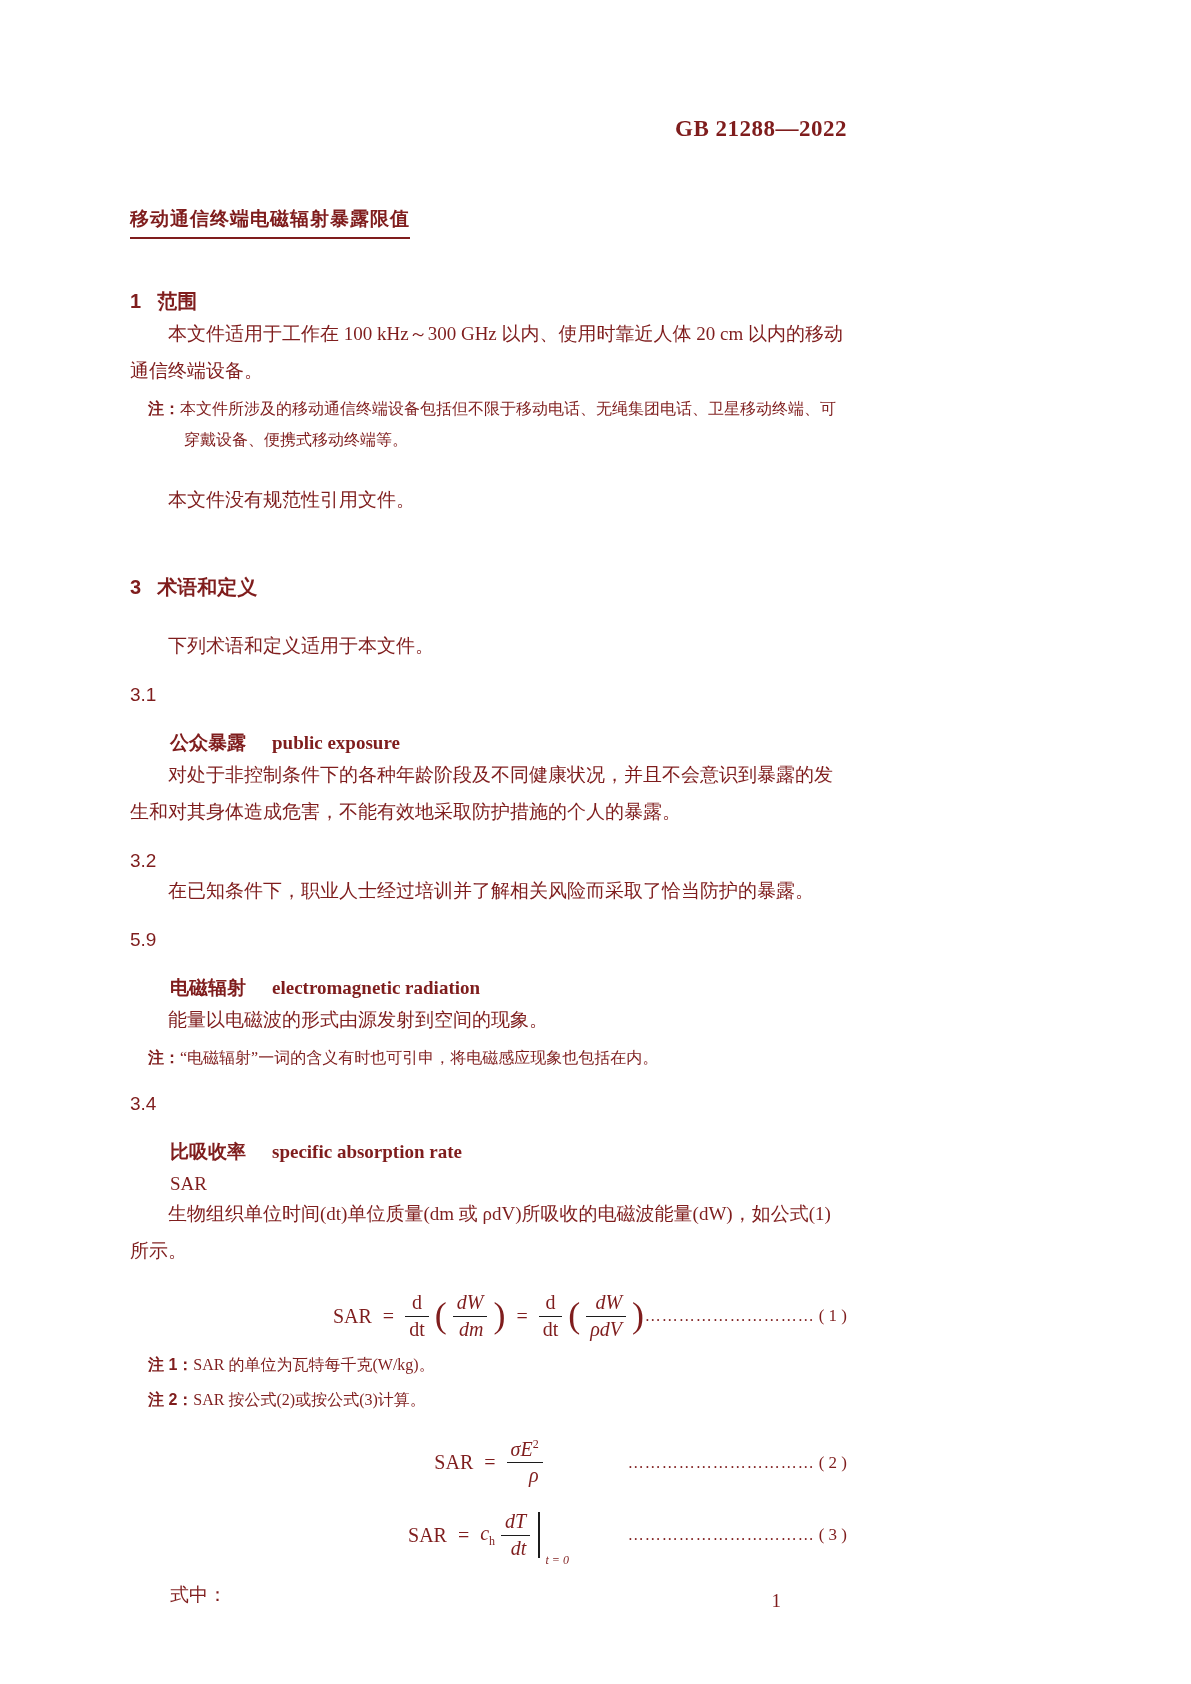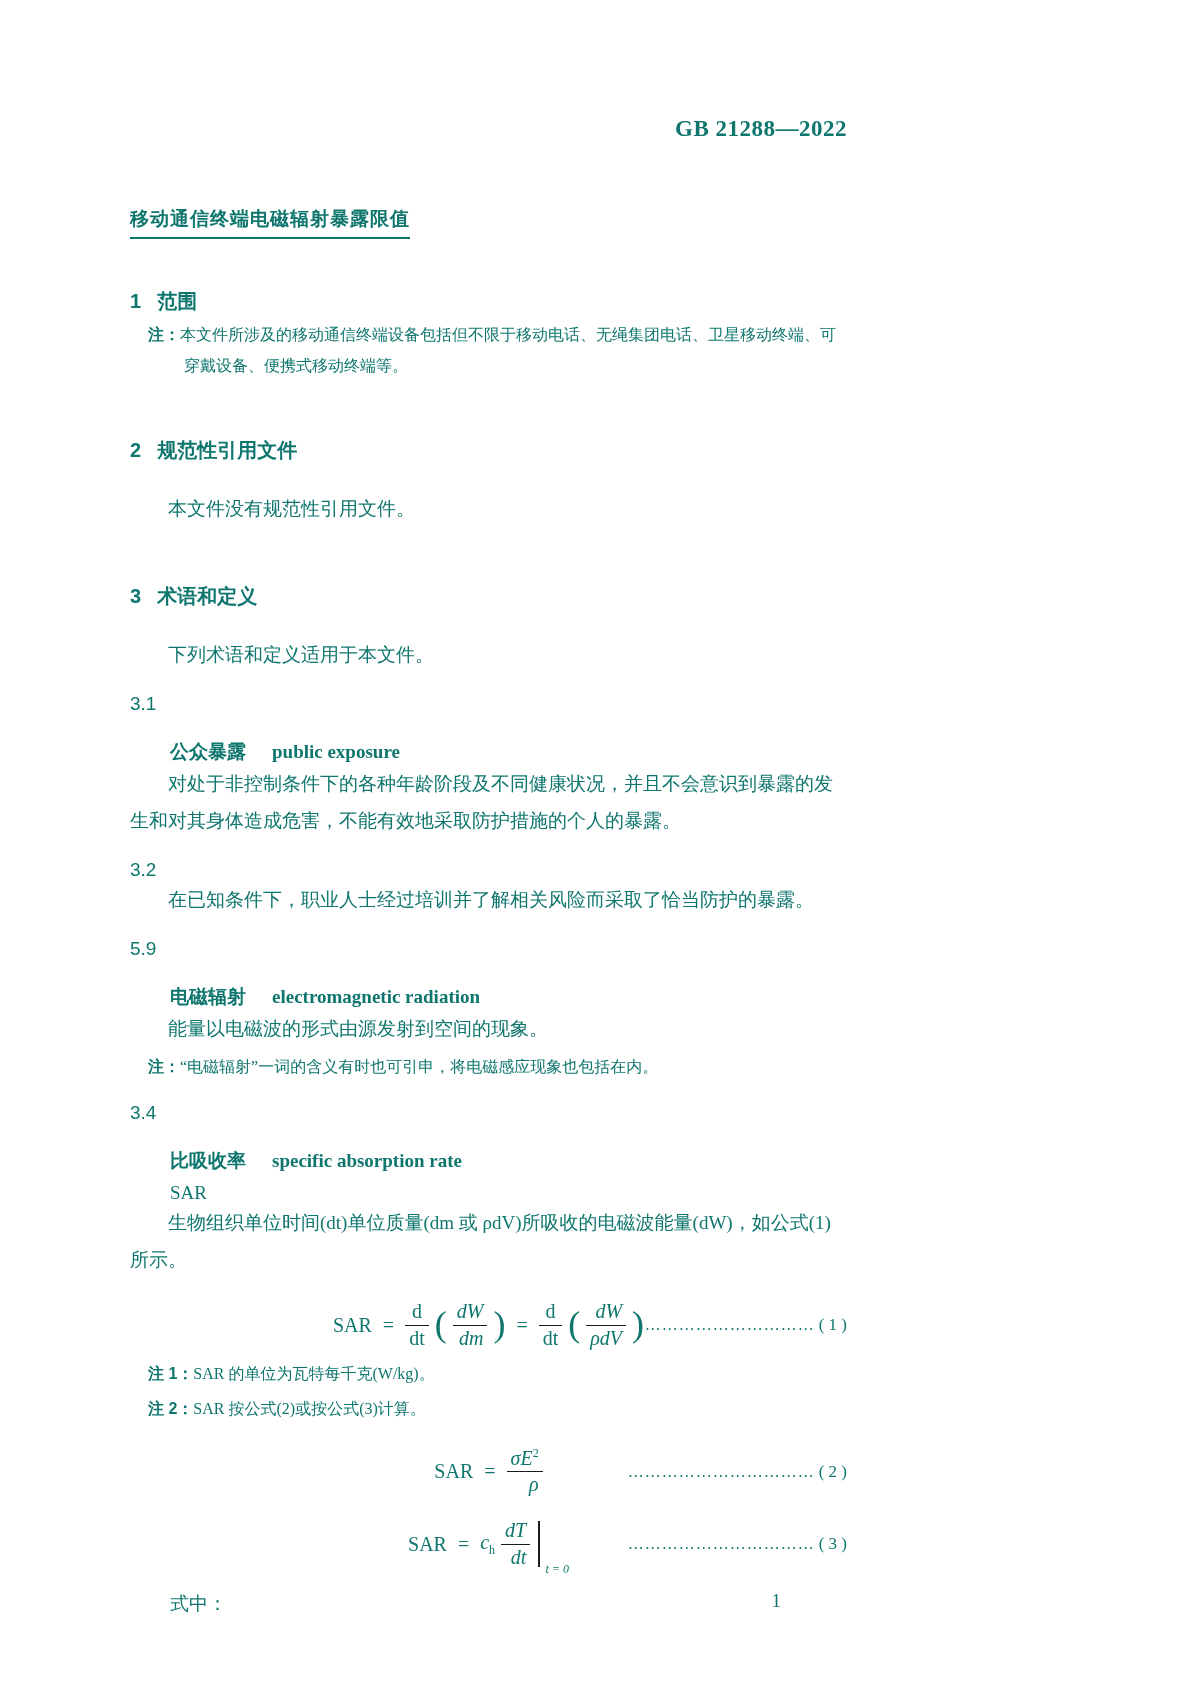--- a/index.html
+++ b/index.html
@@ -1,19 +1,19 @@
 <!DOCTYPE html>
 <html><head>
 <meta charset="utf-8">
 <style>
   html,body { margin:0; padding:0; background:#ffffff; }
   .page {
     width:1009px; height:1684px; background:#ffffff; position:relative;
     box-sizing:border-box; padding:116px 162px 0 130px;
-    font-family:"Liberation Serif","DejaVu Serif",serif; color:#0f766e;
+    font-family:"Liberation Serif","DejaVu Serif",serif; color:#7f1d1d;
   }
   .doc-number {
     text-align:right; font-size:23px; font-weight:bold; letter-spacing:0.5px;
     font-family:"Liberation Serif","DejaVu Serif",serif;
   }
   .title {
     margin:64px 0 0; text-align:left; font-size:19px; font-weight:bold;
     font-family:"Liberation Sans","DejaVu Sans",sans-serif; letter-spacing:1px;
     text-decoration:underline; text-underline-offset:12px; text-decoration-thickness:1.5px;
   }
@@ -64,25 +64,23 @@
 
 <div class="page">
 
   <div class="doc-number">GB 21288—2022</div>
 
   <h1 class="title">移动通信终端电磁辐射暴露限值</h1>
 
   <div class="sec-h">
     <span class="hnum">1</span><span>范围</span>
   </div>
+  <p class="para">本文件适用于工作在 100 kHz～300 GHz 以内、使用时靠近人体 20 cm 以内的移动通信终端设备。</p>
   <p class="note"><span class="note-label">注：</span><span>本文件所涉及的移动通信终端设备包括但不限于移动电话、无绳集团电话、卫星移动终端、可穿戴设备、便携式移动终端等。</span></p>
 
-  <div class="sec-h">
-    <span class="hnum">2</span><span>规范性引用文件</span>
-  </div>
   <p class="para first">本文件没有规范性引用文件。</p>
 
   <div class="sec-h">
     <span class="hnum">3</span><span>术语和定义</span>
   </div>
   <p class="para first">下列术语和定义适用于本文件。</p>
 
   <div class="sub-num">3.1</div>
   <div class="term-line">
     <span class="term-zh">公众暴露</span><span class="term-en">public exposure</span>

